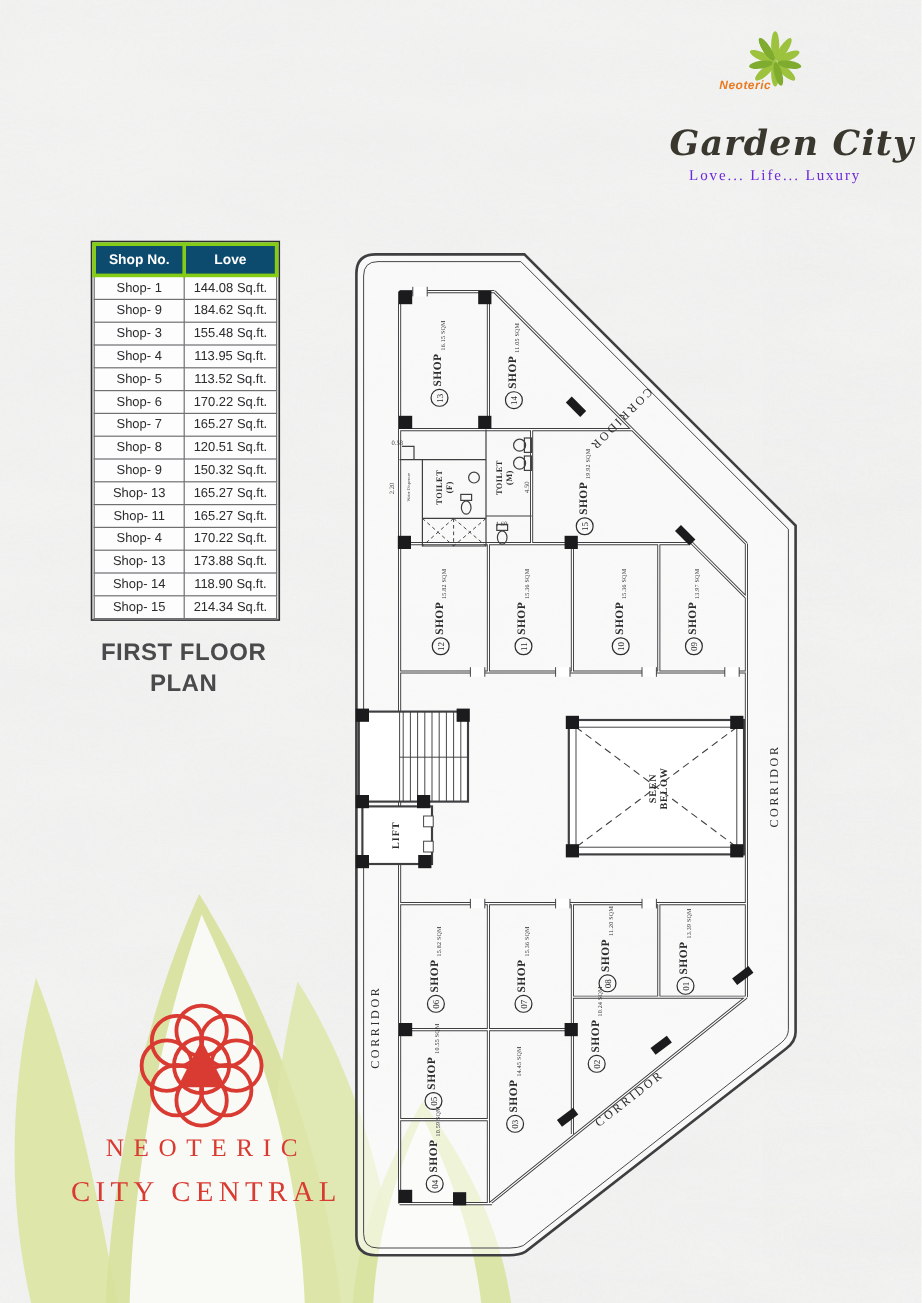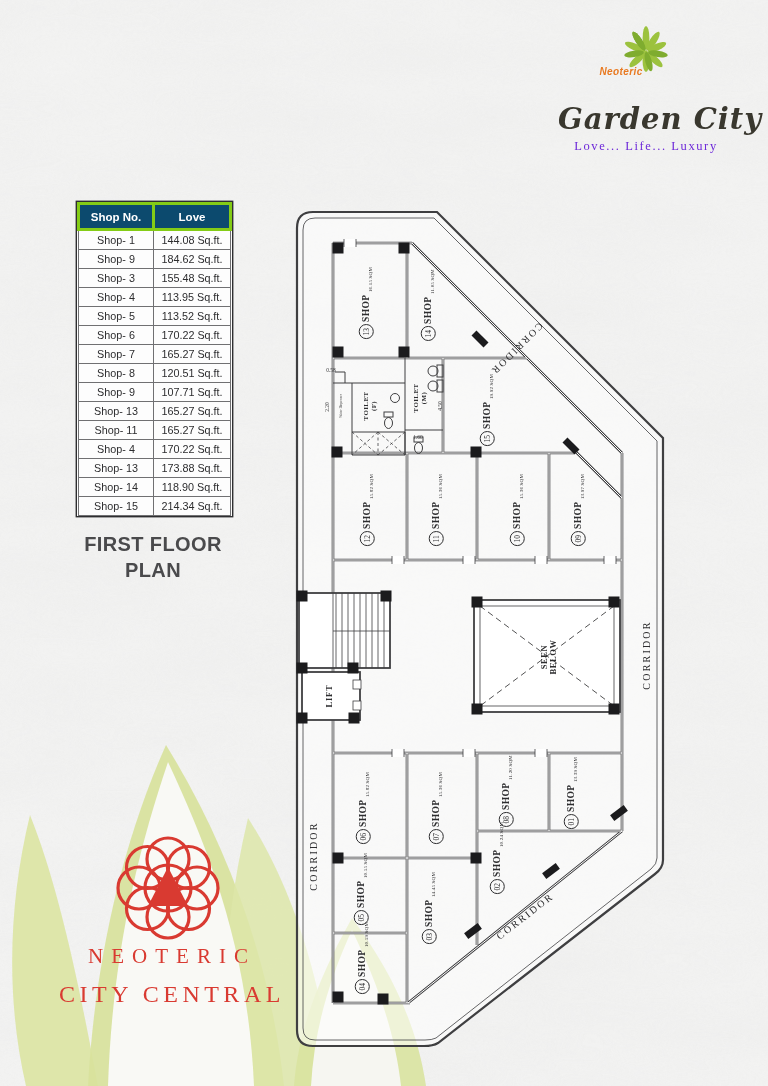--- a/index.html
+++ b/index.html
@@ -145,21 +145,21 @@
         <tr>
           <td>Shop- 7</td>
           <td>165.27 Sq.ft.</td>
         </tr>
         <tr>
           <td>Shop- 8</td>
           <td>120.51 Sq.ft.</td>
         </tr>
         <tr>
           <td>Shop- 9</td>
-          <td>107.71 Sq.ft.</td>
+          <td>150.32 Sq.ft.</td>
         </tr>
         <tr>
           <td>Shop- 13</td>
           <td>165.27 Sq.ft.</td>
         </tr>
         <tr>
           <td>Shop- 11</td>
           <td>165.27 Sq.ft.</td>
         </tr>
         <tr>

